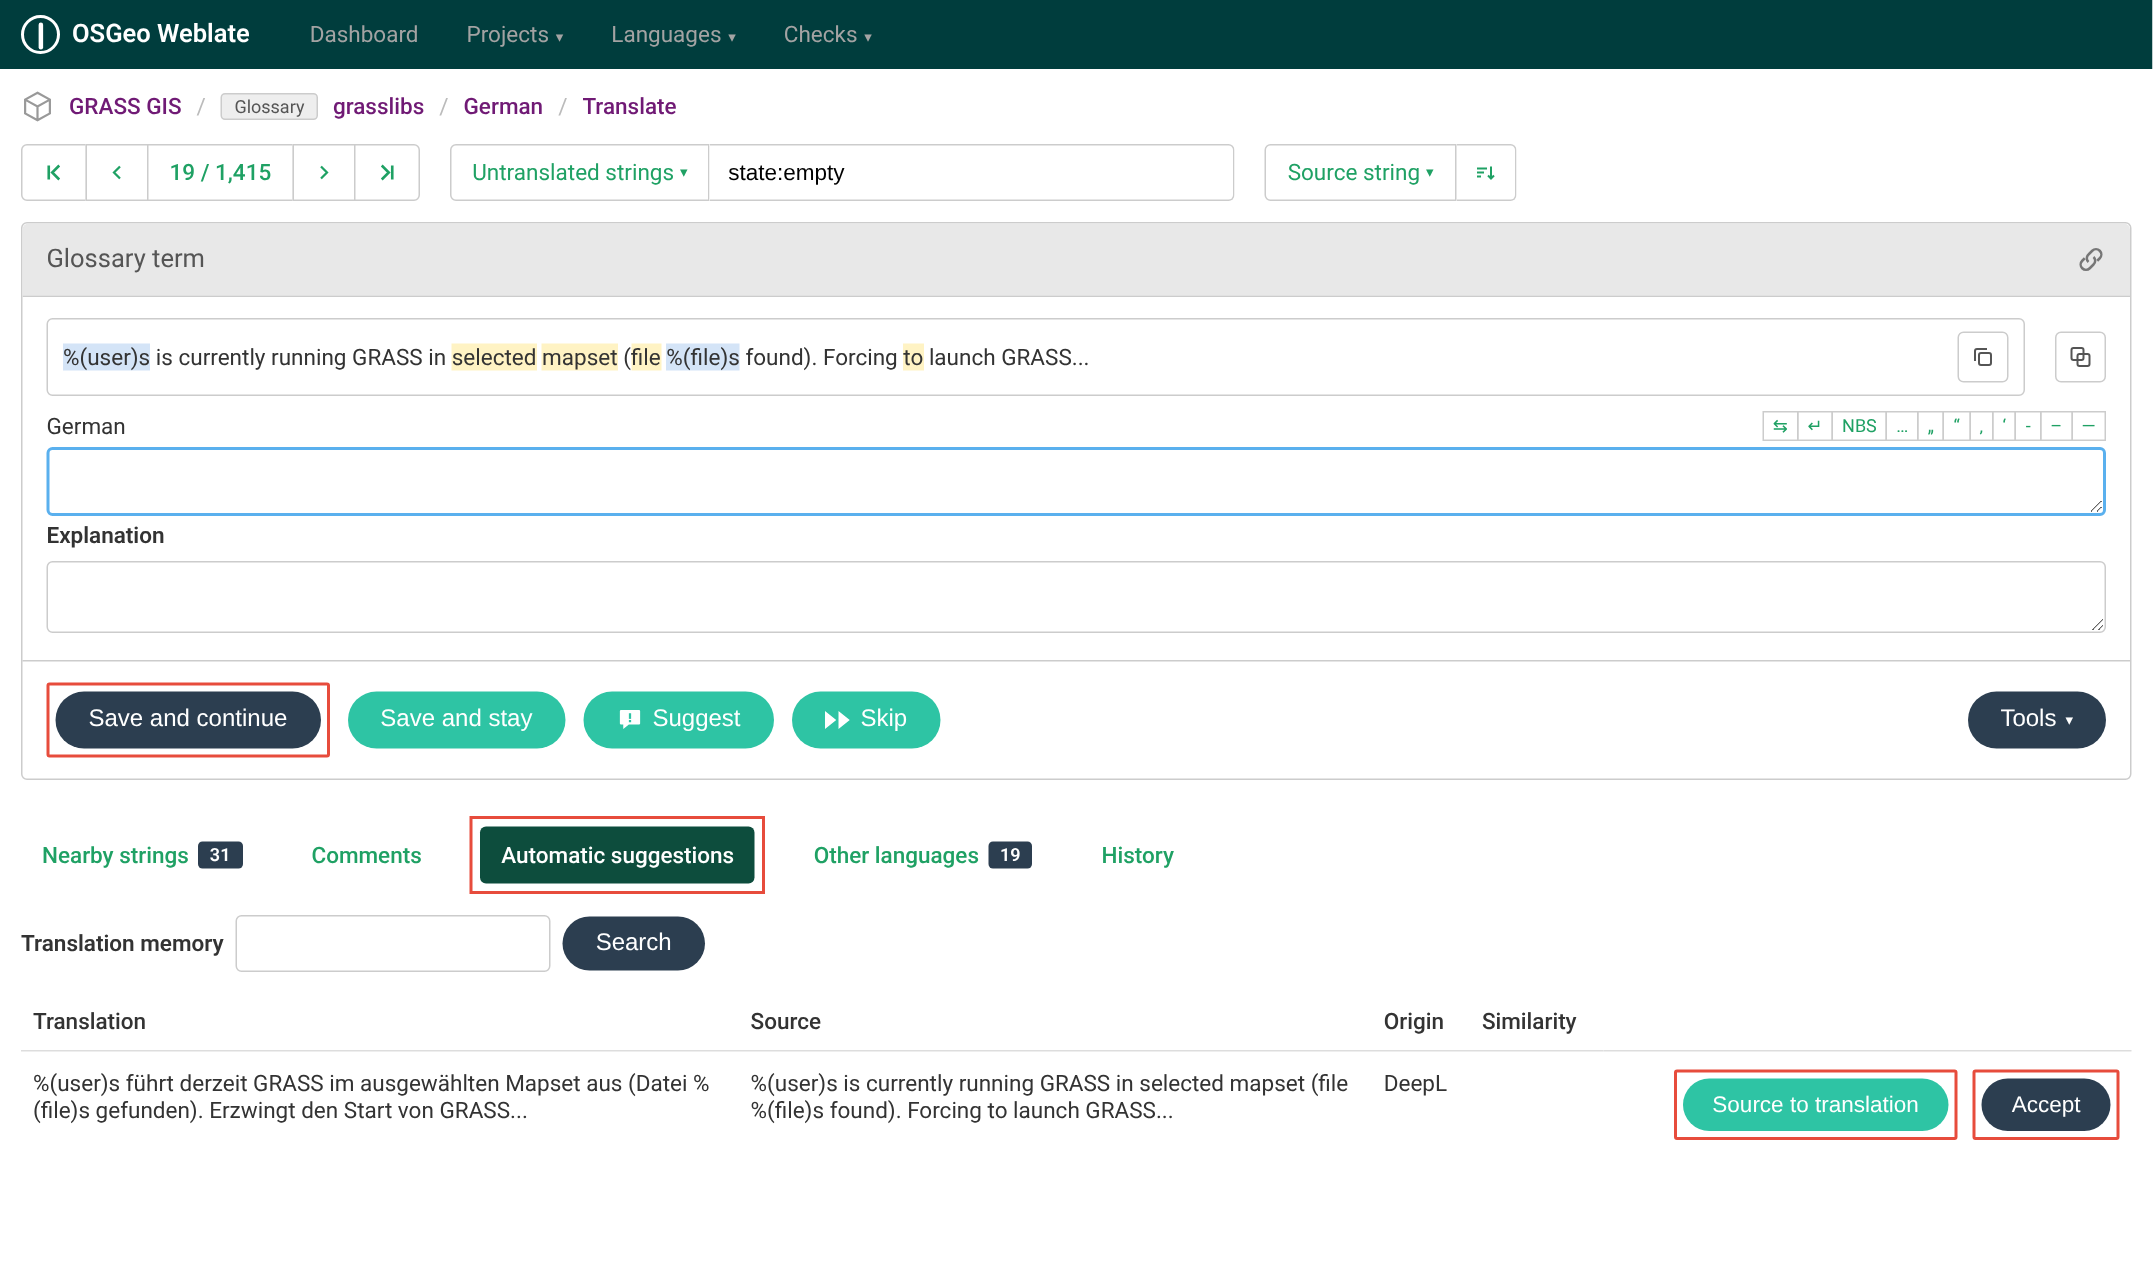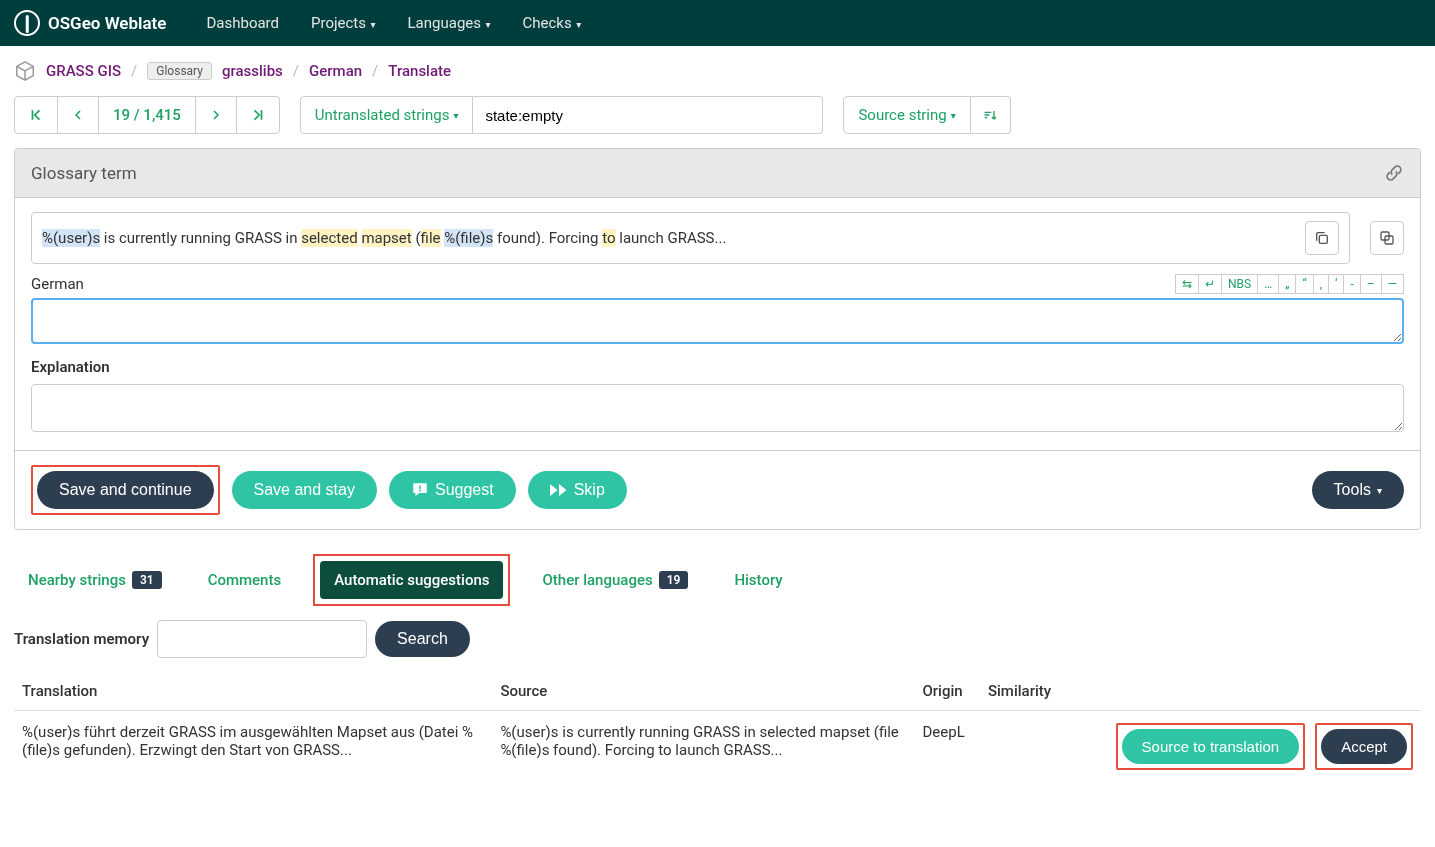--- a/index.html
+++ b/index.html
@@ -2,21 +2,21 @@
 <html><head>
 <meta charset="utf-8">
 <style>
 * { box-sizing: border-box; margin: 0; padding: 0; }
 body { font-family: -apple-system, BlinkMacSystemFont, "Segoe UI", Roboto, Helvetica, Arial, sans-serif; font-size: 15px; color: #333; background: #fff; }
 
 .topbar { background: #003d3d; color: #fff; display: flex; align-items: center; padding: 0 14px; height: 46px; }
 .brand { display: flex; align-items: center; gap: 8px; font-weight: 600; font-size: 17px; margin-right: 24px; }
 .brand-icon { width: 26px; height: 26px; border: 2.5px solid #fff; border-radius: 50%; position: relative; }
 .brand-icon::after { content: ""; position: absolute; width: 2.5px; height: 18px; background: #fff; left: 50%; top: 3px; transform: translateX(-50%); border-radius: 3px; }
-.navlink { color: #e5e5e5; padding: 12px 16px; cursor: pointer; font-size: 15px; }
+.navlink { color: #a3a3a3; padding: 12px 16px; cursor: pointer; font-size: 15px; }
 .navlink .caret { font-size: 10px; margin-left: 2px; }
 
 .breadcrumb { display: flex; align-items: center; gap: 10px; padding: 14px; color: #555; }
 .breadcrumb .cube { width: 22px; height: 22px; color: #999; }
 .breadcrumb .sep { color: #bbb; }
 .glossary-badge { background: #eee; border: 1px solid #ccc; border-radius: 3px; padding: 1px 8px; font-size: 12px; color: #555; }
 .bc-link { color: #701a75; cursor: pointer; font-weight: 500; }
 
 .toolbar { display: flex; gap: 20px; padding: 0 14px 14px; align-items: center; }
 .btn-group { display: flex; }
@@ -198,21 +198,21 @@
         <span>‚</span>
         <span>‘</span>
         <span>-</span>
         <span>–</span>
         <span>—</span>
       </div>
     </div>
     <textarea class="translation-area" style=""></textarea>
 
 
-    <label class="field-label" style="margin-top:10px;font-weight:600">Explanation</label>
+    <label class="field-label" style="margin-top:0;font-weight:600">Explanation</label>
     <textarea class="explanation-area" style=""></textarea>
   </div>
 
   <div class="panel-footer">
     <div class="action-row">
       <span class="red-box">
         <button class="btn btn-dark">
             <span>Save and continue</span>
           </button>
       </span>

